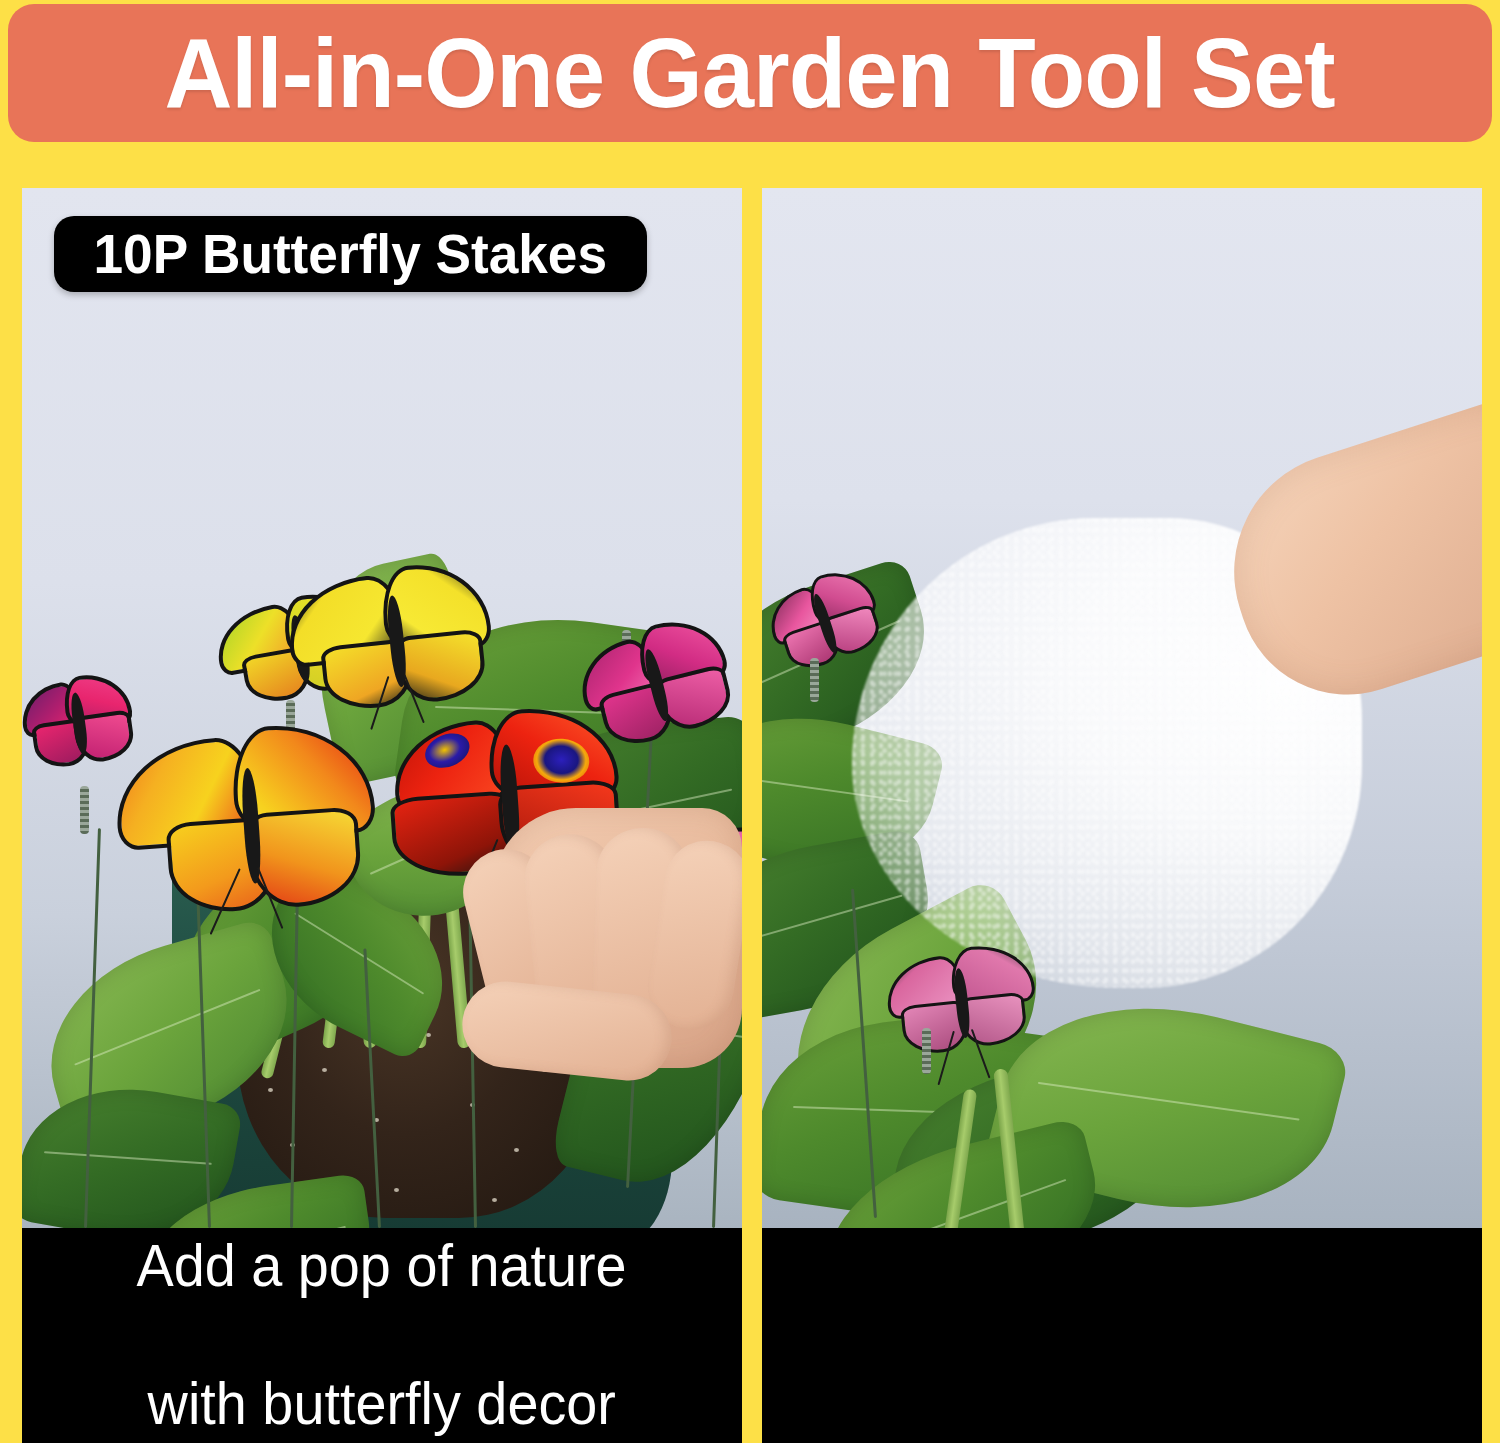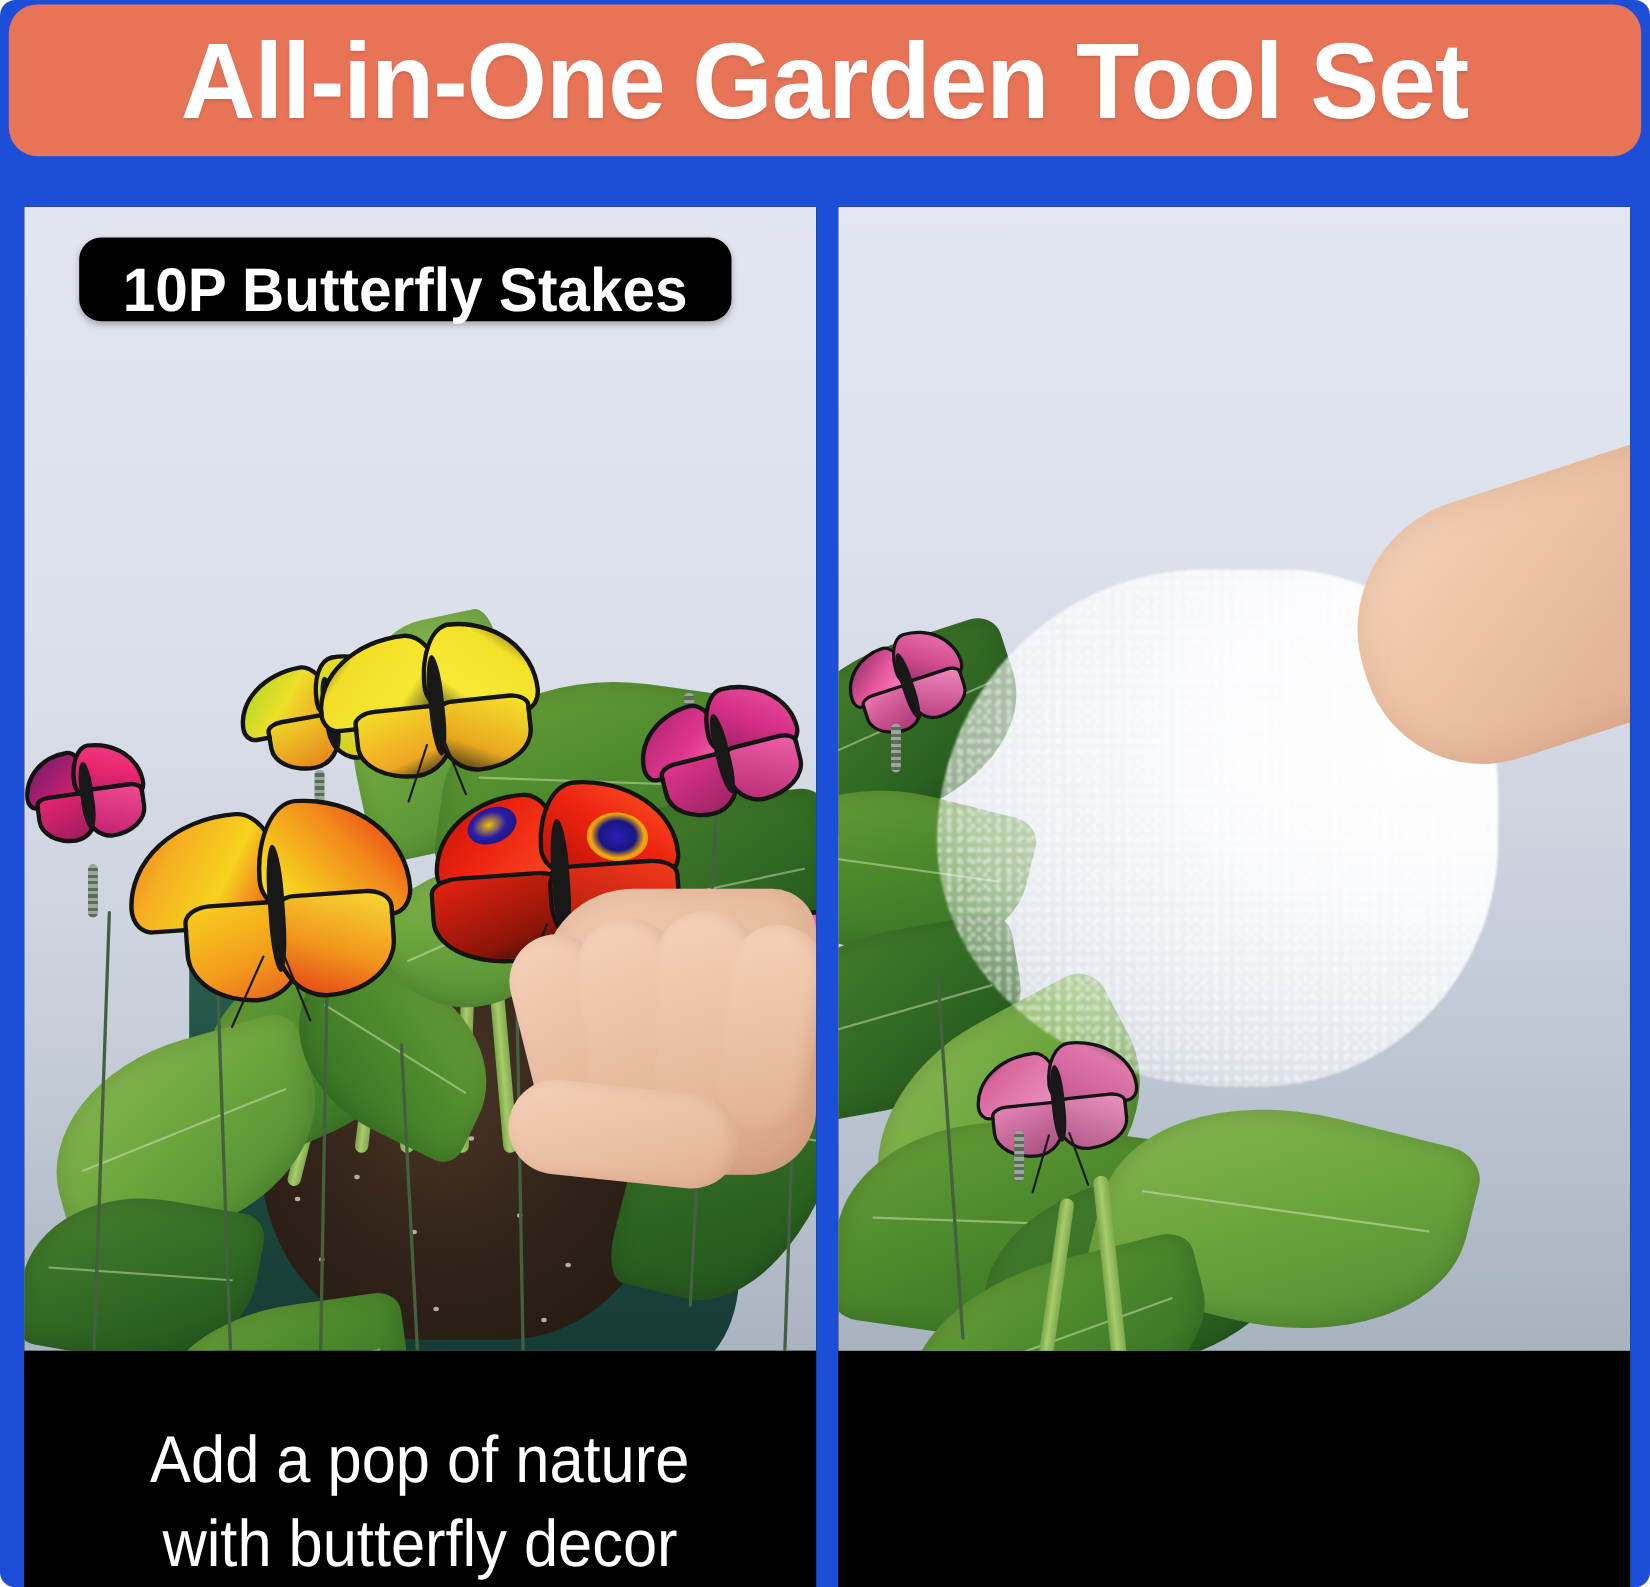--- a/index.html
+++ b/index.html
@@ -1,17 +1,17 @@
 <!DOCTYPE html>
 <html><head>
 <meta charset="utf-8">
 <style>
   html,body{margin:0;padding:0;background:#ffffff;}
   body{width:1500px;height:1443px;font-family:"Liberation Sans",sans-serif;-webkit-font-smoothing:antialiased;}
-  .page{position:relative;width:1500px;height:1443px;background:#1d4ed8;overflow:hidden;border-radius:14px;}
+  .page{position:relative;width:1500px;height:1443px;background:#fde047;overflow:hidden;}
 
   
   .banner{
     position:absolute;left:8px;top:4px;width:1484px;height:138px;
     background:#E87458;border-radius:26px;
     display:flex;align-items:center;justify-content:center;
   }
   .banner-title{
     color:#ffffff;font-family:"Liberation Sans",sans-serif;font-weight:bold;
     font-size:98px;line-height:1;letter-spacing:-1px;
@@ -27,28 +27,28 @@
   .photo{position:absolute;left:0;top:0;width:720px;height:1040px;overflow:hidden;
     background:linear-gradient(180deg,#E2E5EF 0%,#DCE0EB 38%,#C9D0DC 70%,#A9B4C0 100%);}
   .photo-right{background:linear-gradient(180deg,#E3E6F0 0%,#DDE1EC 30%,#C6CDDA 65%,#A8B3C0 100%);}
 
   
   .badge{
     position:absolute;top:28px;height:76px;background:#000000;border-radius:20px;
     display:flex;align-items:center;justify-content:center;padding:0 26px;
     box-shadow:0 3px 6px rgba(0,0,0,.25);
   }
-  .badge-left{left:50px;align-items:flex-end;}
+  .badge-left{left:32px;}
   .badge-right{left:40px;}
   .badge-text{color:#fff;font-weight:bold;font-size:56px;line-height:1;white-space:nowrap;transform:scaleX(0.95);}
 
   
   .caption{
     position:absolute;left:0;bottom:0;width:720px;height:215px;background:#000000;
-    display:flex;flex-direction:column;align-items:center;justify-content:flex-end;
+    display:flex;flex-direction:column;align-items:center;justify-content:space-between;
   }
   .caption-line{color:#ffffff;font-size:60px;line-height:1.28;white-space:nowrap;transform:scaleX(0.93);}
 
   
   .art{position:absolute;left:0;top:0;width:720px;height:1040px;}
 
   
   .pot{position:absolute;left:150px;top:640px;width:500px;height:420px;
      background:linear-gradient(180deg,#2D6253 0%,#1F4C42 40%,#163A33 100%);
      border-radius:20px 20px 60px 60px/14px 14px 90px 90px;}

